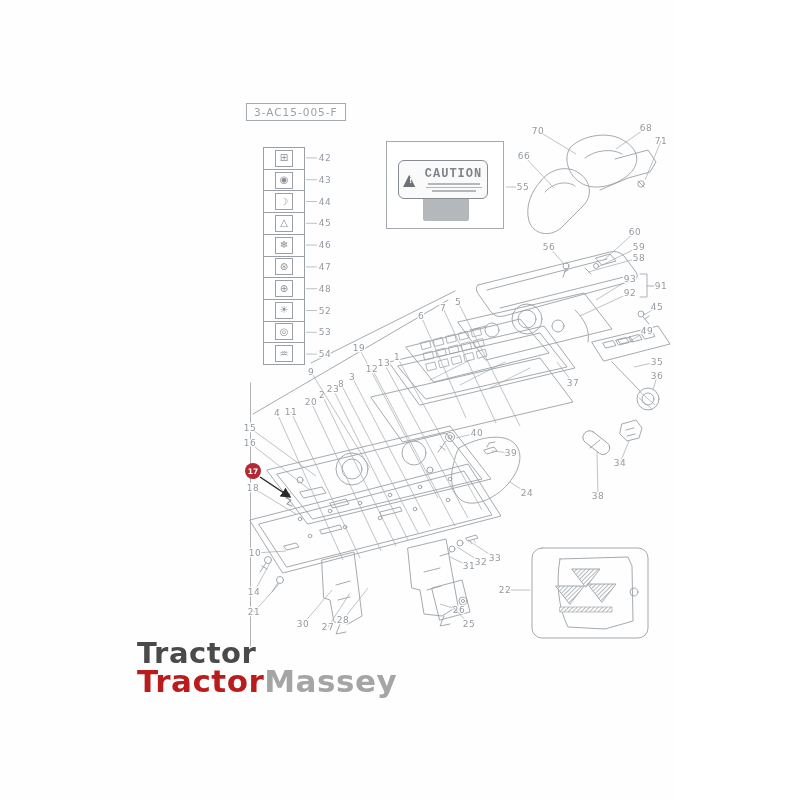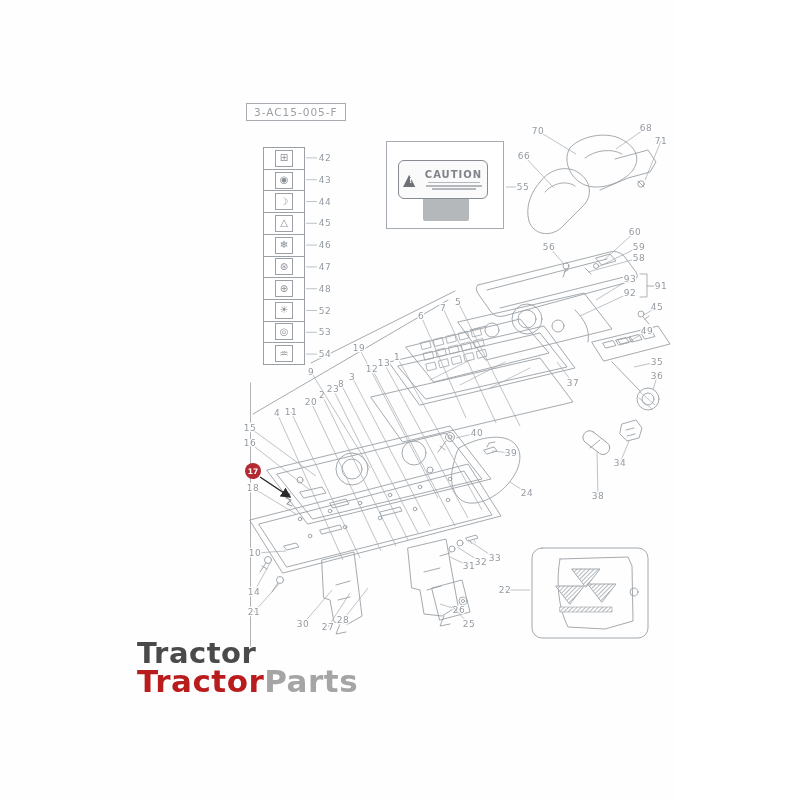--- a/index.html
+++ b/index.html
@@ -19,21 +19,21 @@
   .caution-wrap{position:absolute;left:386px;top:141px;width:118px;height:88px;
                 border:1px solid #a6abb1;background:#fff;box-sizing:border-box;}
   .caution-tab{position:absolute;left:36px;top:54px;width:46px;height:25px;background:#b5b8bb;border-radius:2px;}
   .caution-label{position:absolute;left:11px;top:18px;width:90px;height:39px;border:1.3px solid #868b91;
                  border-radius:6px;background:#fafafa;box-sizing:border-box;display:flex;
                  align-items:center;padding:3px 4px;gap:4px;}
   .caution-tri{position:relative;width:17px;height:17px;flex:0 0 auto;}
   .caution-tri .tri{font-size:16px;color:#6d7177;line-height:17px;display:block;}
   .caution-tri .bang{position:absolute;left:6px;top:6px;color:#fff;font-size:7px;font-weight:bold;}
   .caution-body{flex:1;display:flex;flex-direction:column;align-items:center;}
-  .caution-title{font-size:10px;font-weight:bold;color:#7f848a;letter-spacing:1px;}
+  .caution-title{font-size:12px;font-weight:bold;color:#7f848a;letter-spacing:1px;font-family:Liberation Mono, monospace;}
   .caution-bar{height:1.6px;background:#b4b8bc;margin-top:1.8px;}
   .cb1{width:52px}.cb2{width:56px}.cb3{width:44px}
   
   .brand{position:absolute;left:137px;top:641px;line-height:0.85;}
   .brand .w1{font-size:29px;font-weight:bold;color:#4a4a4a;letter-spacing:0.5px;}
   .brand .row2{margin-top:2px;}
   .brand .w2{font-size:31px;font-weight:bold;color:#b91c1c;letter-spacing:0.5px;}
   .brand .w3{font-size:31px;font-weight:bold;color:#a5a5a5;letter-spacing:0.5px;}
   
   svg.art{position:absolute;left:0;top:0;pointer-events:none;}
@@ -380,17 +380,17 @@
     <g id="special">
         <line x1="260" y1="477" x2="290" y2="497" stroke="#2a2a2a" stroke-width="1.5" marker-end="url(#arrow)"></line>
         <circle cx="253" cy="471" r="8" fill="#b42a33"></circle>
         <text x="253" y="473.8" text-anchor="middle" fill="#ffffff" style="font-size:7.5px;font-weight:bold">17</text>
       </g>
   </svg>
 
   <div class="brand">
     <div class="w1">Tractor</div>
     <div class="row2">
-      <span class="w2">Tractor</span><span class="w3">Parts</span>
+      <span class="w2">Tractor</span><span class="w3">Massey</span>
     </div>
   </div>
 
 </div>
 
 </body></html>

